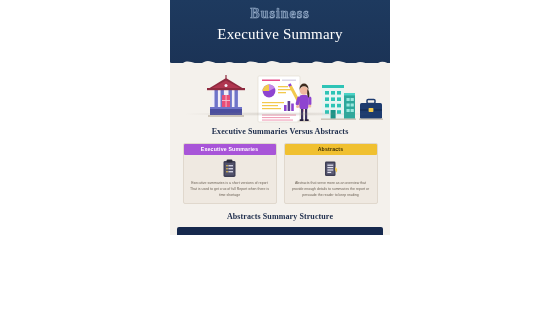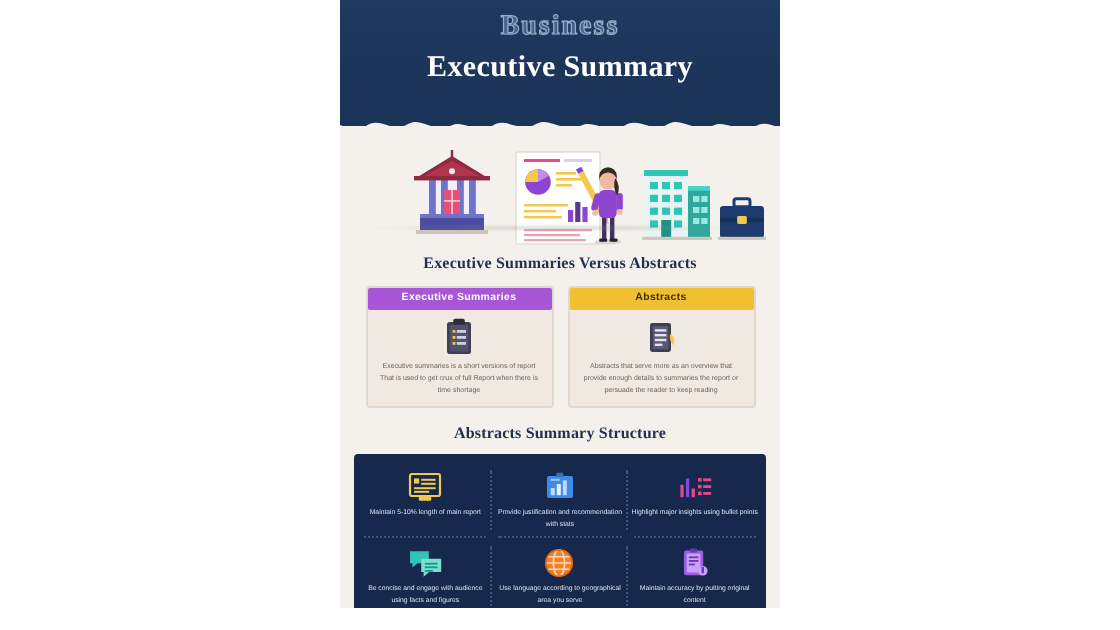--- a/index.html
+++ b/index.html
@@ -14,42 +14,42 @@
   }
   
   .gutter{
     position:absolute;top:0;bottom:0;width:170px;background:#ffffff;z-index:40;
   }
   .gutter.left{left:0;}
   .gutter.right{right:0;}
 
   
   #poster{
-    position:absolute;left:170px;top:0;width:220px;height:304px;
+    position:absolute;left:170px;top:0;width:220px;height:235px;
     background:#f4f1ec;overflow:hidden;
   }
 
   
   .hdr{
     position:relative;height:63px;background:#1d3557;
     background:linear-gradient(180deg,#1e3a5f 0%,#1b3356 100%);
     overflow:hidden;
   }
   .hdr-outline{
     position:absolute;left:0;right:0;top:6px;text-align:center;
     font-family:"Liberation Serif", serif;
     font-size:14px;font-weight:bold;letter-spacing:1px;
     color:transparent;
     -webkit-text-stroke:0.6px rgba(185,205,230,.75);
     text-shadow:0 0 1px rgba(160,190,225,.35);
   }
   .hdr-title{
     position:absolute;left:0;right:0;top:26px;text-align:center;
     font-family:"Liberation Serif", serif;
-    font-size:15px;font-weight:bold;color:#ffffff;letter-spacing:.2px;
+    font-size:15px;font-weight:normal;color:#ffffff;letter-spacing:.2px;
   }
   
   .torn{
     position:absolute;left:-6px;right:-6px;bottom:-7px;height:15px;
   }
 
   
   .hero{
     position:relative;height:62px;background:#f4f1ec;
   }

